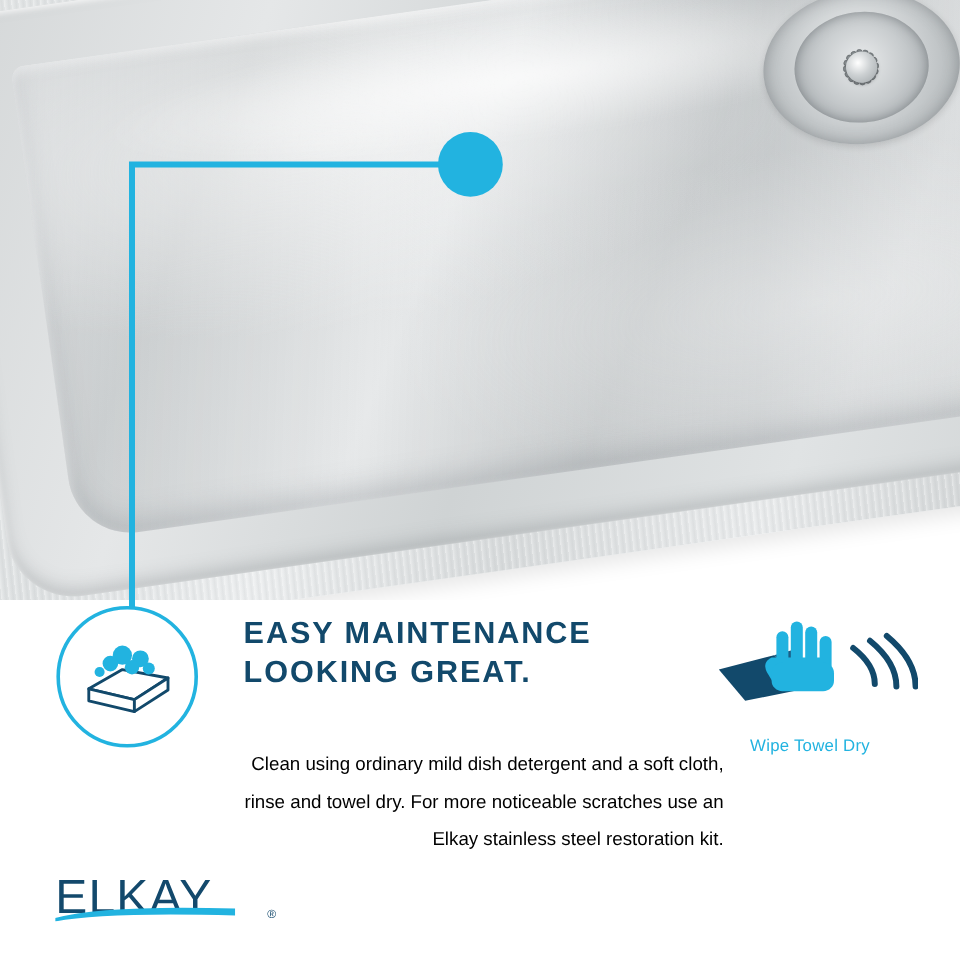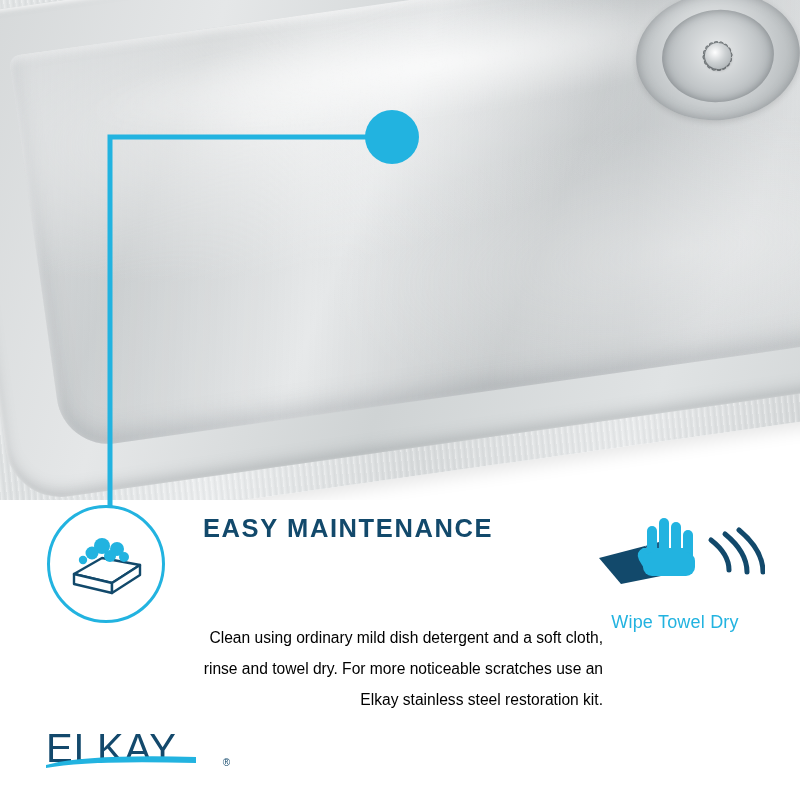--- a/index.html
+++ b/index.html
@@ -207,21 +207,21 @@
   .wipe-block {
     position: absolute;
     left: 585px;
     top: 512px;
     width: 180px;
     text-align: center;
   }
   .wipe-caption {
     margin-top: 10px;
     color: #22b3e0;
-    font-size: 18px;
+    font-size: 14px;
     letter-spacing: .2px;
   }
 
   
   .logo {
     position: absolute;
     left: 46px;
     top: 728px;
     width: 190px;
     height: 42px;
@@ -295,20 +295,21 @@
       <circle cx="67" cy="41" r="7" fill="#22b3e0"></circle>
       <circle cx="42" cy="45" r="6.5" fill="#22b3e0"></circle>
       <circle cx="60" cy="48" r="6" fill="#22b3e0"></circle>
       <circle cx="74" cy="49" r="5" fill="#22b3e0"></circle>
       <circle cx="33" cy="52" r="4.2" fill="#22b3e0"></circle>
     </svg>
   </div>
 
   <div class="headline">
     <div>EASY MAINTENANCE</div>
+    <div>LOOKING GREAT.</div>
   </div>
 
   <div class="body-copy">Clean using ordinary mild dish detergent and a soft cloth, rinse and towel dry. For more noticeable scratches use an Elkay stainless steel restoration kit.</div>
 
   <div class="wipe-block">
     <svg width="180" height="86" viewBox="0 0 180 86">
 
       <path d="M14 46 L60 34 L86 62 L36 72 Z" fill="#12496b"></path>
       <path d="M60 34 L86 62 L96 46 L74 30 Z" fill="#1b5e86"></path>
 

